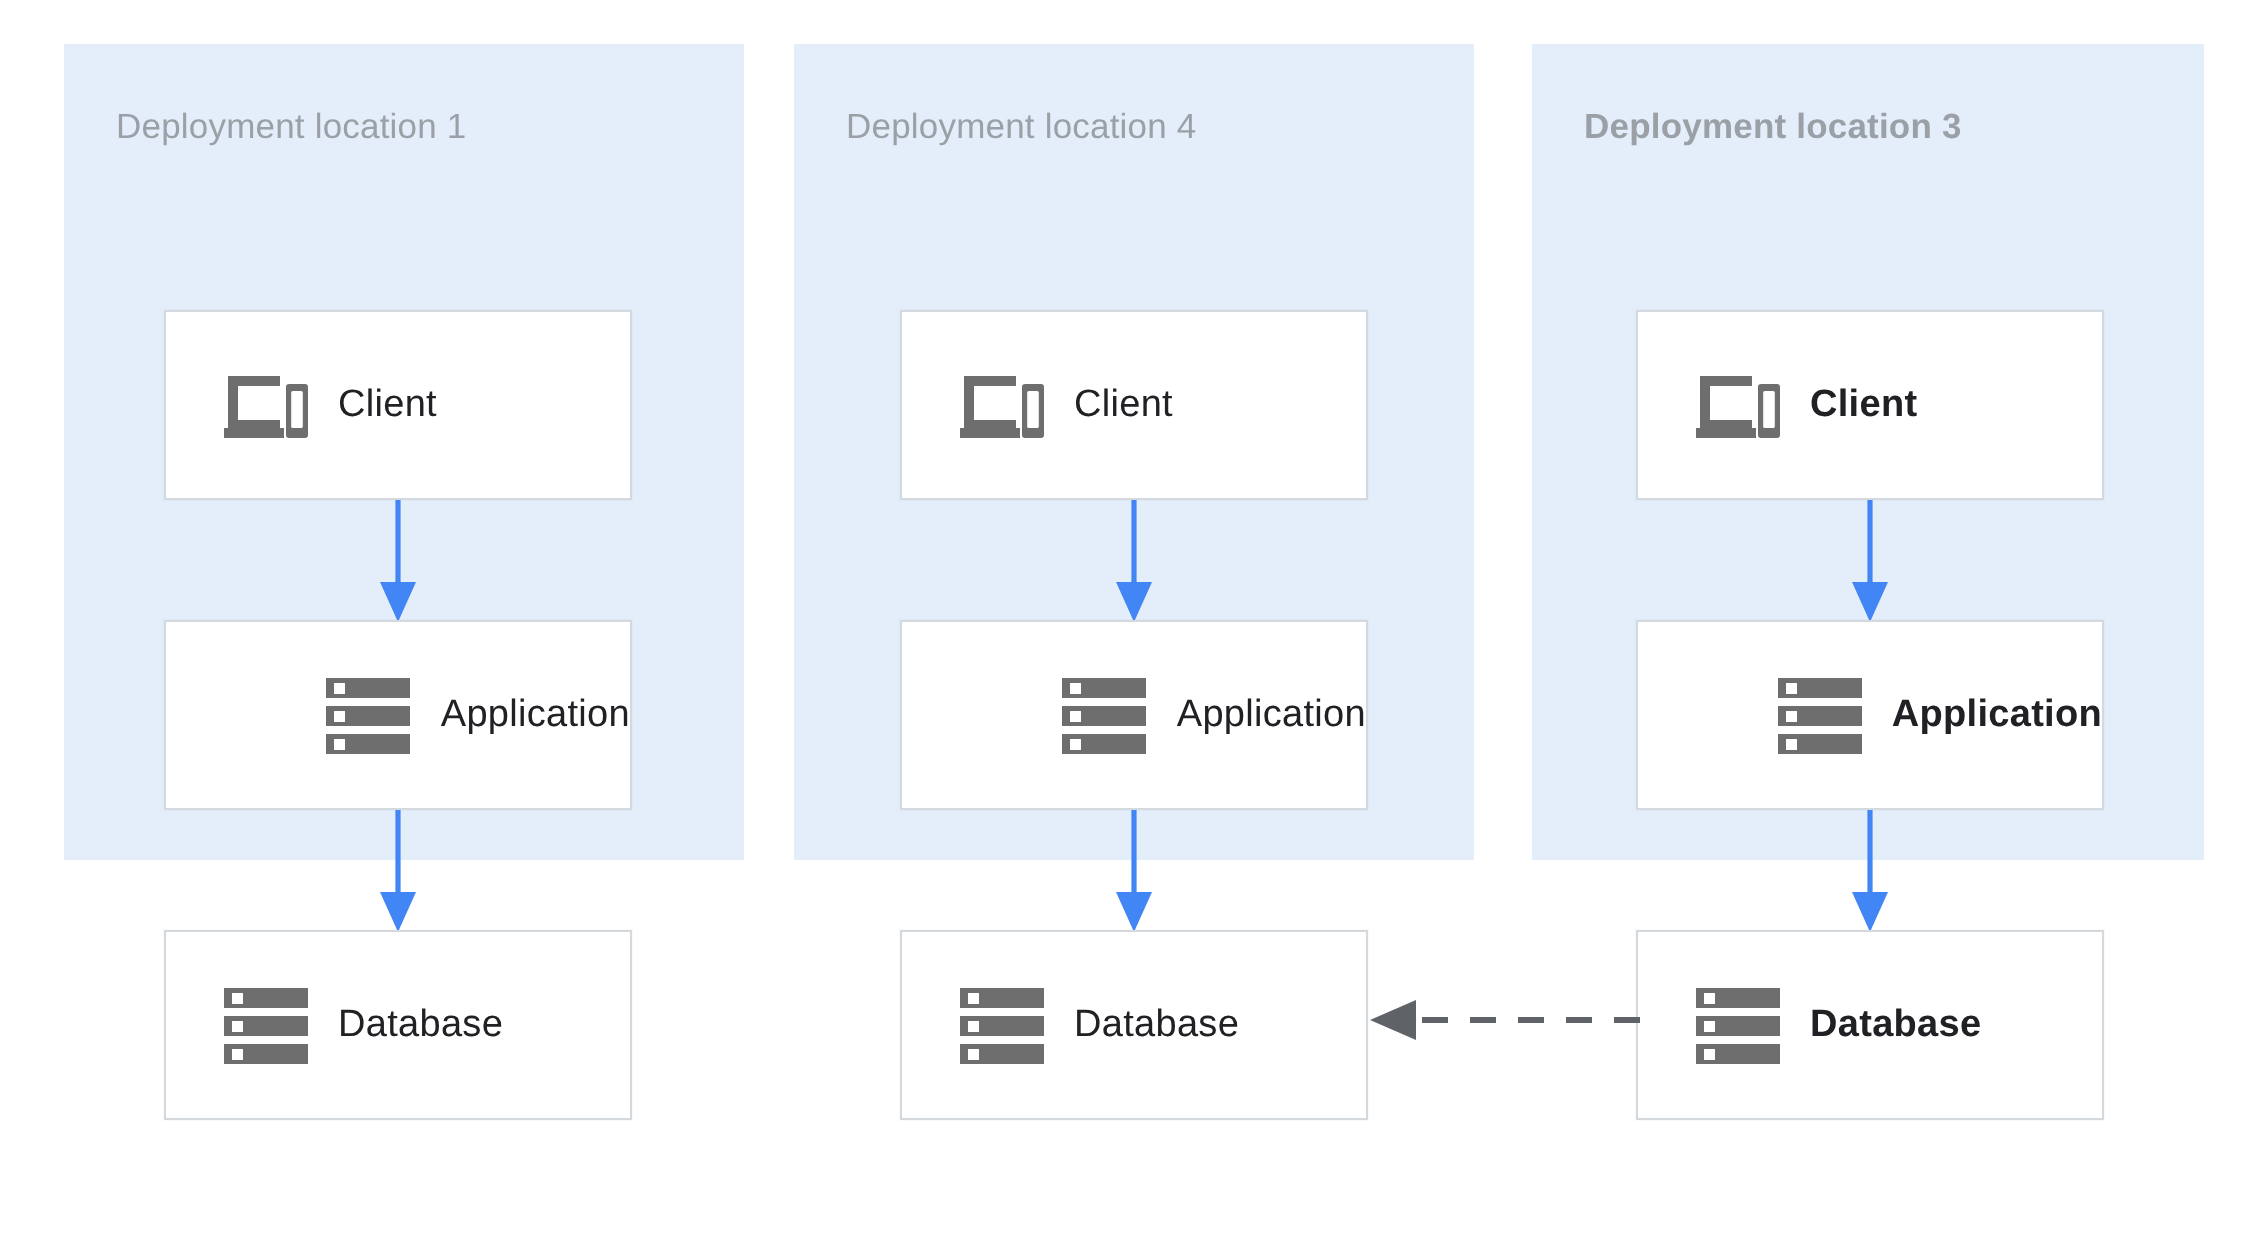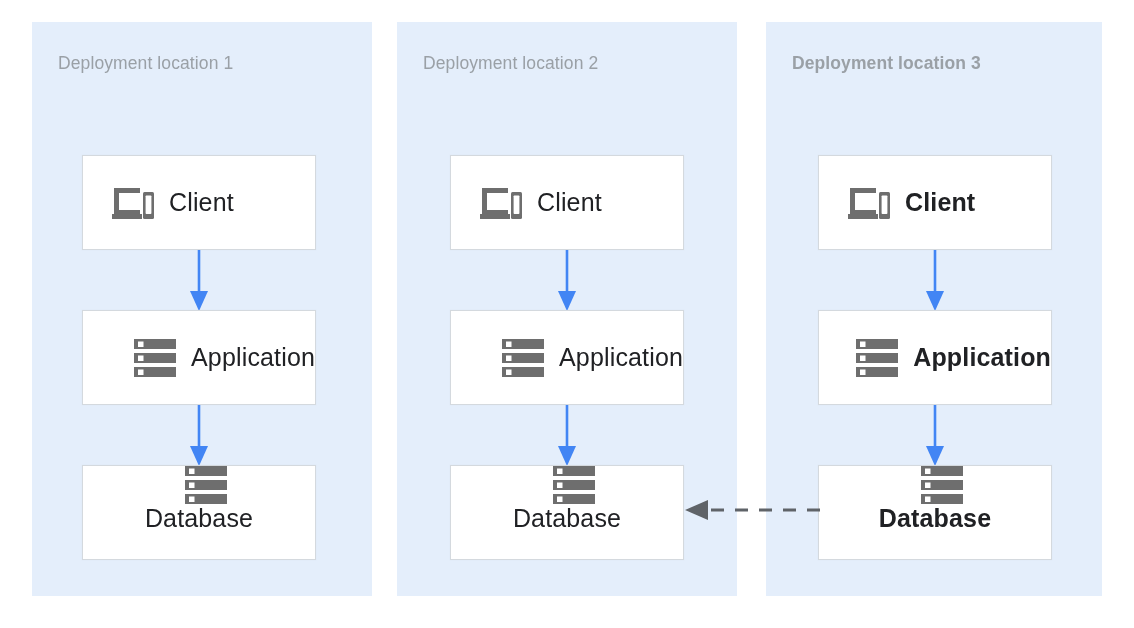--- a/index.html
+++ b/index.html
@@ -18,21 +18,21 @@
     width: 1134px;
     height: 628px;
     background: #ffffff;
     overflow: hidden;
   }
 
   
   .panel {
     position: absolute;
     top: 22px;
-    height: 574px;
+    height: 408px;
     background: #e4eefb;
     box-sizing: border-box;
   }
   .panel-1 { left: 32px;  width: 340px; }
   .panel-2 { left: 397px; width: 340px; }
   .panel-3 { left: 766px; width: 336px; font-weight: bold; }
 
   .panel-title {
     position: absolute;
     top: 30px;
@@ -51,33 +51,33 @@
     height: 95px;
     background: #ffffff;
     border: 1px solid #d4d9de;
     box-sizing: border-box;
     display: flex;
     align-items: center;
     box-shadow: 0 0 0 0.5px rgba(0,0,0,0.02);
   }
   .node-client { top: 133px; }
   .node-app    { top: 288px; justify-content: flex-end; }
-  .node-db     { top: 443px; flex-direction: column; }
+  .node-db     { top: 443px; }
 
   .node-icon {
     width: 56px;
     margin-left: 22px;
     margin-right: 8px;
     flex: 0 0 auto;
     display: flex;
     align-items: center;
     justify-content: center;
   }
   .node-label {
-    font-size: 25px;
+    font-size: 19px;
     color: #202124;
     letter-spacing: 0.15px;
     white-space: nowrap;
   }
 
   
   .arrow-v {
     position: absolute;
     width: 24px;
     height: 62px;
@@ -153,21 +153,21 @@
           <rect x="4" y="2.5" width="5.5" height="5.5" fill="#ffffff"></rect>
           <rect x="4" y="16.5" width="5.5" height="5.5" fill="#ffffff"></rect>
           <rect x="4" y="30.5" width="5.5" height="5.5" fill="#ffffff"></rect>
         </svg>
       </div>
       <div class="node-label">Database</div>
     </div>
   </div>
 
   <div class="panel panel-2">
-    <div class="panel-title">Deployment location 2</div>
+    <div class="panel-title">Deployment location 4</div>
 
     <div class="node node-client" style="left:53px;">
       <div class="node-icon">
         <svg width="42" height="34" viewBox="0 0 42 34" aria-hidden="true">
           <path fill="#6e6e6e" d="M2 2 h26 v5 H7 v17 h21 v5 H2 Z"></path>
           <rect x="0" y="28" width="30" height="5" fill="#6e6e6e"></rect>
           <rect x="31" y="6" width="11" height="27" rx="1.5" fill="#6e6e6e"></rect>
           <rect x="33.6" y="9.5" width="5.8" height="18.5" rx="0.8" fill="#ffffff"></rect>
         </svg>
       </div>

